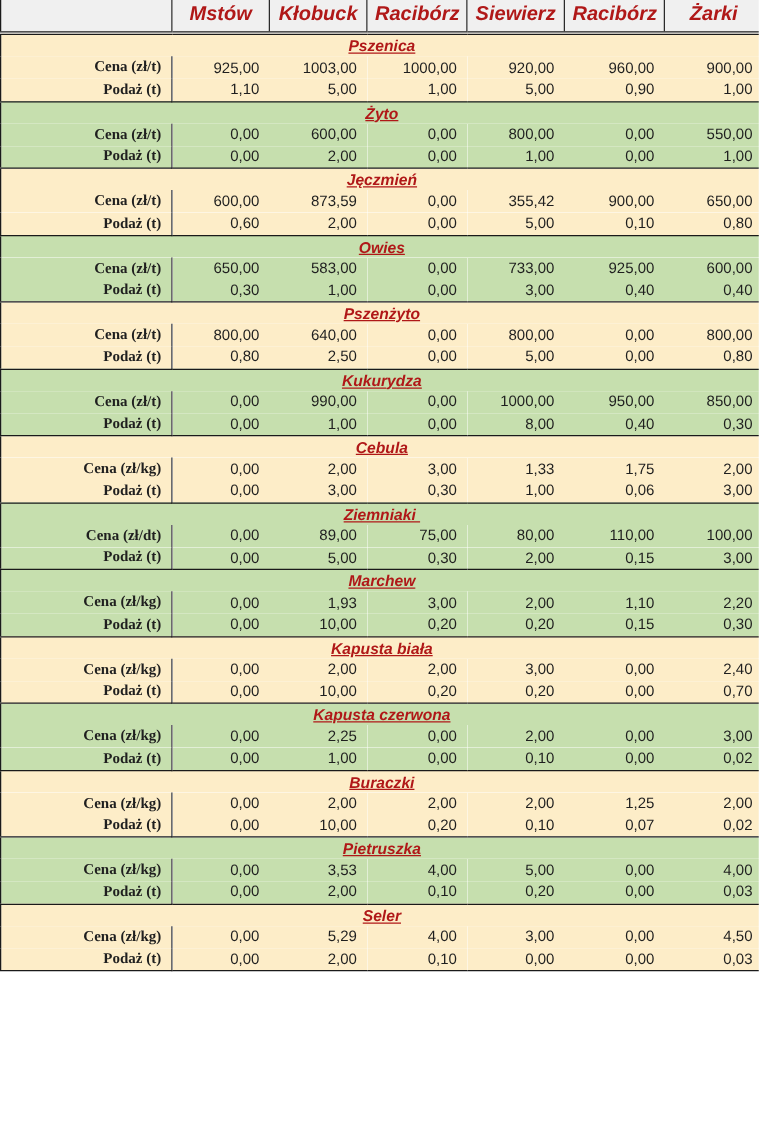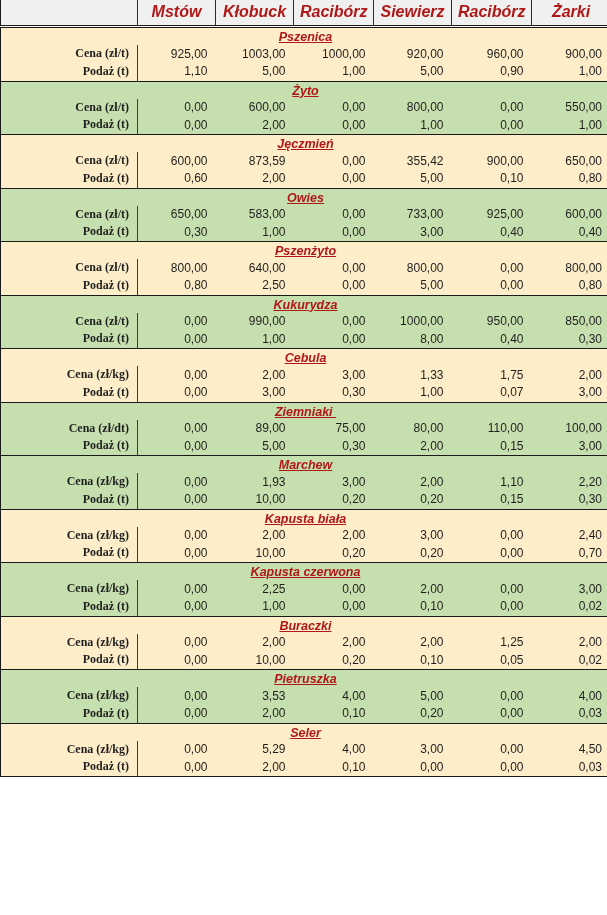--- a/index.html
+++ b/index.html
@@ -260,21 +260,21 @@
         <td>1,33</td>
         <td>1,75</td>
         <td>2,00</td>
       </tr>
       <tr class="data-row band-cream block-end">
         <td class="row-label">Podaż (t)</td>
         <td>0,00</td>
         <td>3,00</td>
         <td>0,30</td>
         <td>1,00</td>
-        <td>0,07</td>
+        <td>0,06</td>
         <td>3,00</td>
       </tr>
       <tr class="section-title band-green">
         <td colspan="7">Ziemniaki </td>
       </tr>
       <tr class="data-row band-green">
         <td class="row-label">Cena (zł/dt)</td>
         <td>0,00</td>
         <td>89,00</td>
         <td>75,00</td>
@@ -365,21 +365,21 @@
         <td>2,00</td>
         <td>1,25</td>
         <td>2,00</td>
       </tr>
       <tr class="data-row band-cream block-end">
         <td class="row-label">Podaż (t)</td>
         <td>0,00</td>
         <td>10,00</td>
         <td>0,20</td>
         <td>0,10</td>
-        <td>0,05</td>
+        <td>0,07</td>
         <td>0,02</td>
       </tr>
       <tr class="section-title band-green">
         <td colspan="7">Pietruszka</td>
       </tr>
       <tr class="data-row band-green">
         <td class="row-label">Cena (zł/kg)</td>
         <td>0,00</td>
         <td>3,53</td>
         <td>4,00</td>

